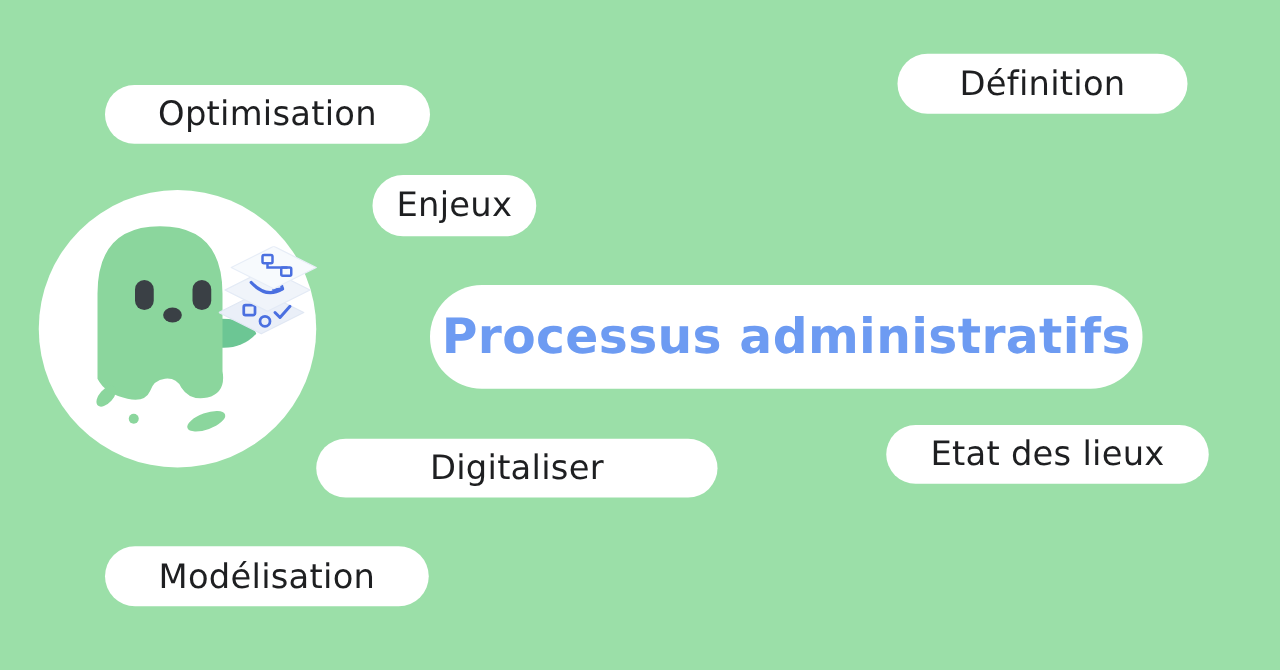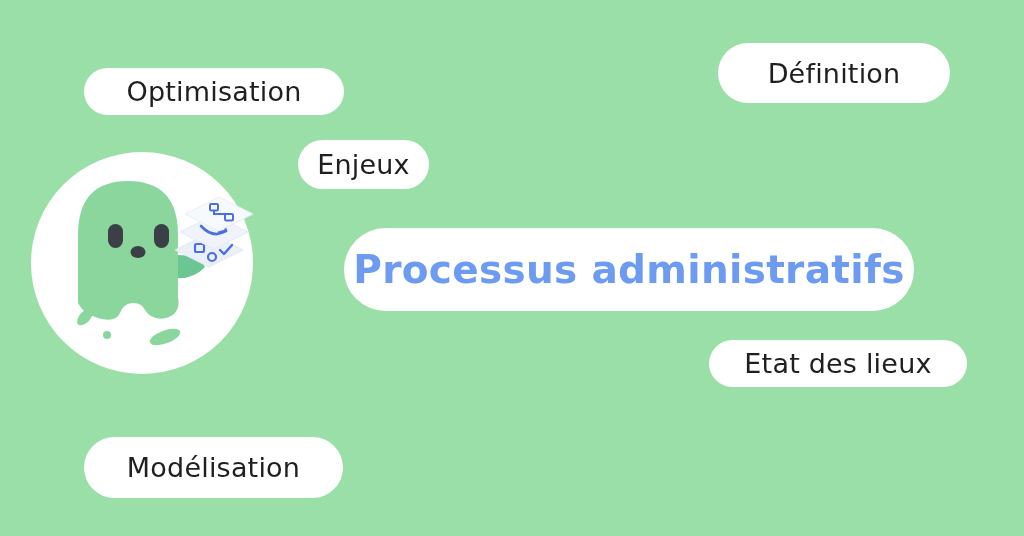--- a/index.html
+++ b/index.html
@@ -42,27 +42,27 @@
   }
   .title-pill .title-label {
     font-size: 39px;
     font-weight: bold;
     color: var(--title-text);
     letter-spacing: 0.3px;
   }
   
   .kw-optimisation   { left: 84px;  top: 68px;  width: 260px; height: 47px; }
   .kw-activites      { left: 448px; top: 60px;  width: 178px; height: 46px; }
-  .kw-definition     { left: 718px; top: 43px;  width: 232px; height: 60px; }
+  .kw-definition     { left: 718px; top: 43px;  width: 232px; height: 48px; }
   .kw-enjeux         { left: 298px; top: 140px; width: 131px; height: 49px; }
   .kw-valeur         { left: 617px; top: 146px; width: 323px; height: 47px; }
   .title-pill        { left: 344px; top: 228px; width: 570px; height: 83px; }
   .kw-digitaliser    { left: 253px; top: 351px; width: 321px; height: 47px; }
   .kw-etat           { left: 709px; top: 340px; width: 258px; height: 47px; }
-  .kw-modelisation   { left: 84px;  top: 437px; width: 259px; height: 61px; }
+  .kw-modelisation   { left: 84px;  top: 437px; width: 259px; height: 48px; }
   .kw-automatisation { left: 605px; top: 436px; width: 239px; height: 49px; }
 
   .mascot {
     position: absolute;
     left: 30px;
     top: 151px;
     width: 224px;
     height: 224px;
   }
   .layers {
@@ -89,20 +89,23 @@
 
   <div class="pill kw kw-enjeux">
     <span class="kw-label">Enjeux</span>
   </div>
 
 
   <div class="pill title-pill">
     <span class="title-label">Processus administratifs</span>
   </div>
 
+  <div class="pill kw kw-digitaliser">
+    <span class="kw-label">Digitaliser</span>
+  </div>
 
   <div class="pill kw kw-etat">
     <span class="kw-label">Etat des lieux</span>
   </div>
 
   <div class="pill kw kw-modelisation">
     <span class="kw-label">Modélisation</span>
   </div>
 
 

